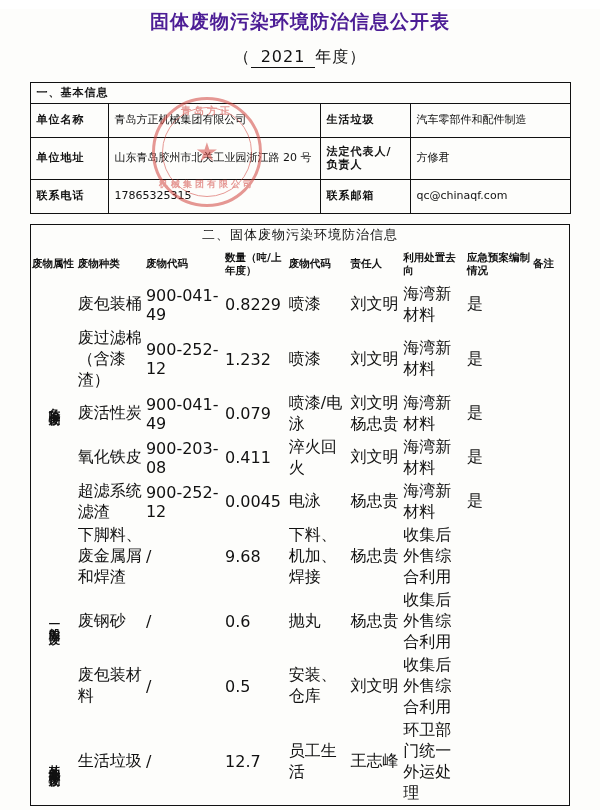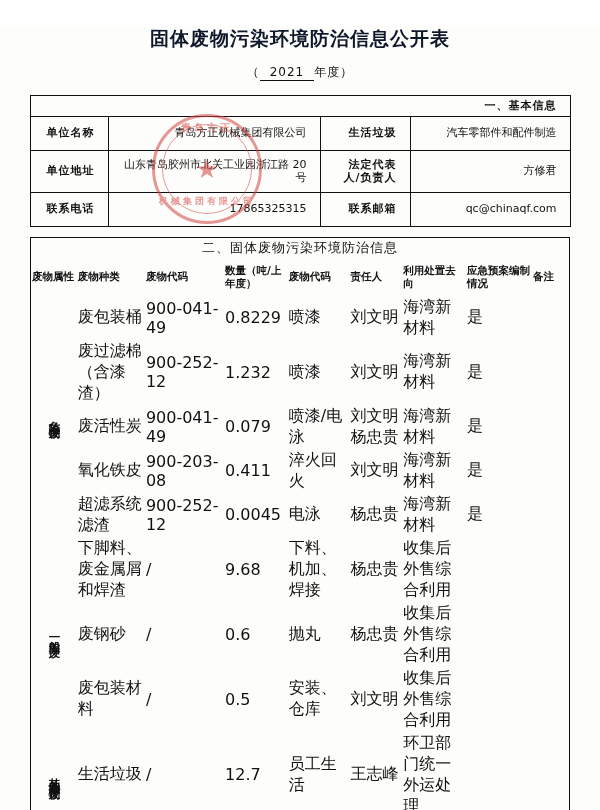--- a/index.html
+++ b/index.html
@@ -21,48 +21,48 @@
     height: 810px;
     box-sizing: border-box;
     padding: 0;
     background: #fdfdfb;
   }
   .doc-title {
     text-align: center;
     font-size: 19px;
     font-weight: bold;
     letter-spacing: 1px;
-    margin: 26px 0 0 0;
-    color: #0f172a;
+    margin: 9px 0 0 0;
+    color: #4c1d95;
   }
   .doc-subtitle {
     text-align: center;
-    font-size: 12px;
+    font-size: 16px;
     margin-top: 12px;
     letter-spacing: 1px;
   }
   .doc-subtitle .yearline {
     border-bottom: 1px solid #111;
     padding: 0 10px 1px 10px;
   }
   table {
     border-collapse: collapse;
     table-layout: fixed;
   }
   .tbl {
     margin: 14px auto 0 auto;
     width: 540px;
     border: 1.5px solid #111;
   }
   .tbl td, .tbl th {
     border: 1px solid #111;
     font-size: 11px;
-    text-align: right;
+    text-align: left;
     vertical-align: middle;
-    padding: 3px 13px;
+    padding: 3px 6px;
     line-height: 1.25;
     word-break: break-all;
   }
   .sec-head {
     font-weight: bold;
     font-size: 12.5px;
     text-align: left;
     padding-left: 14px;
     letter-spacing: 1px;
   }

